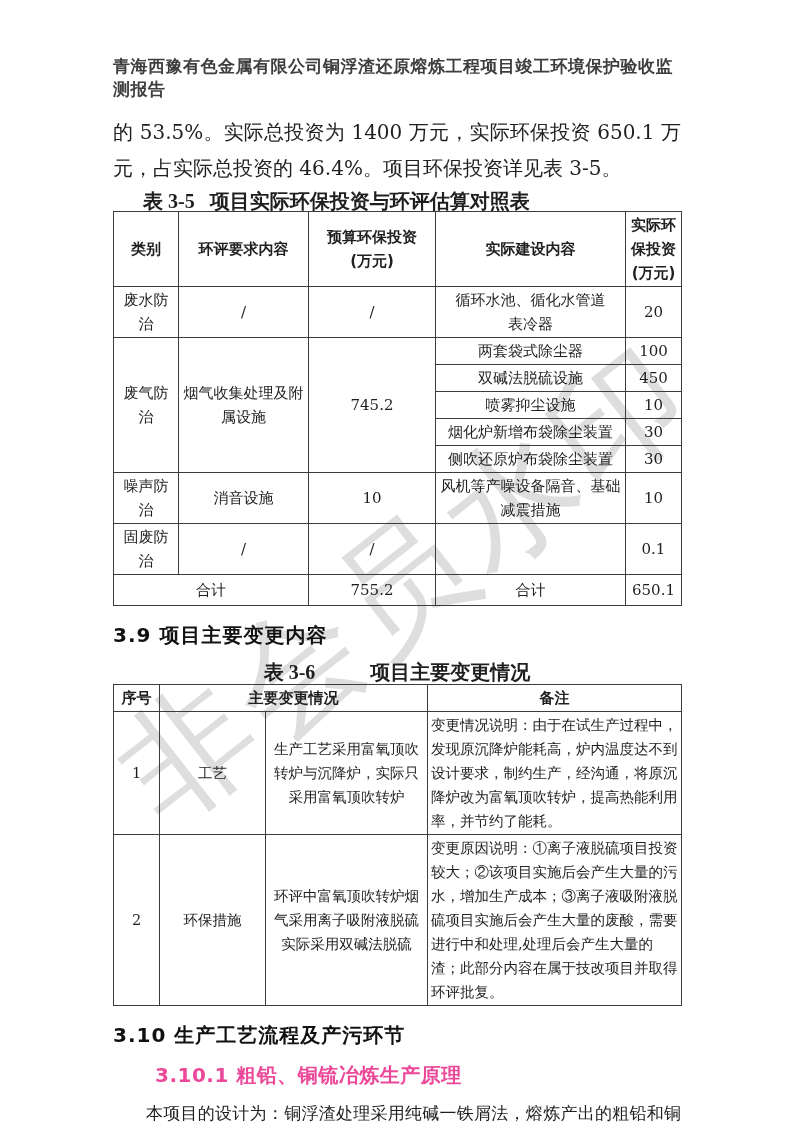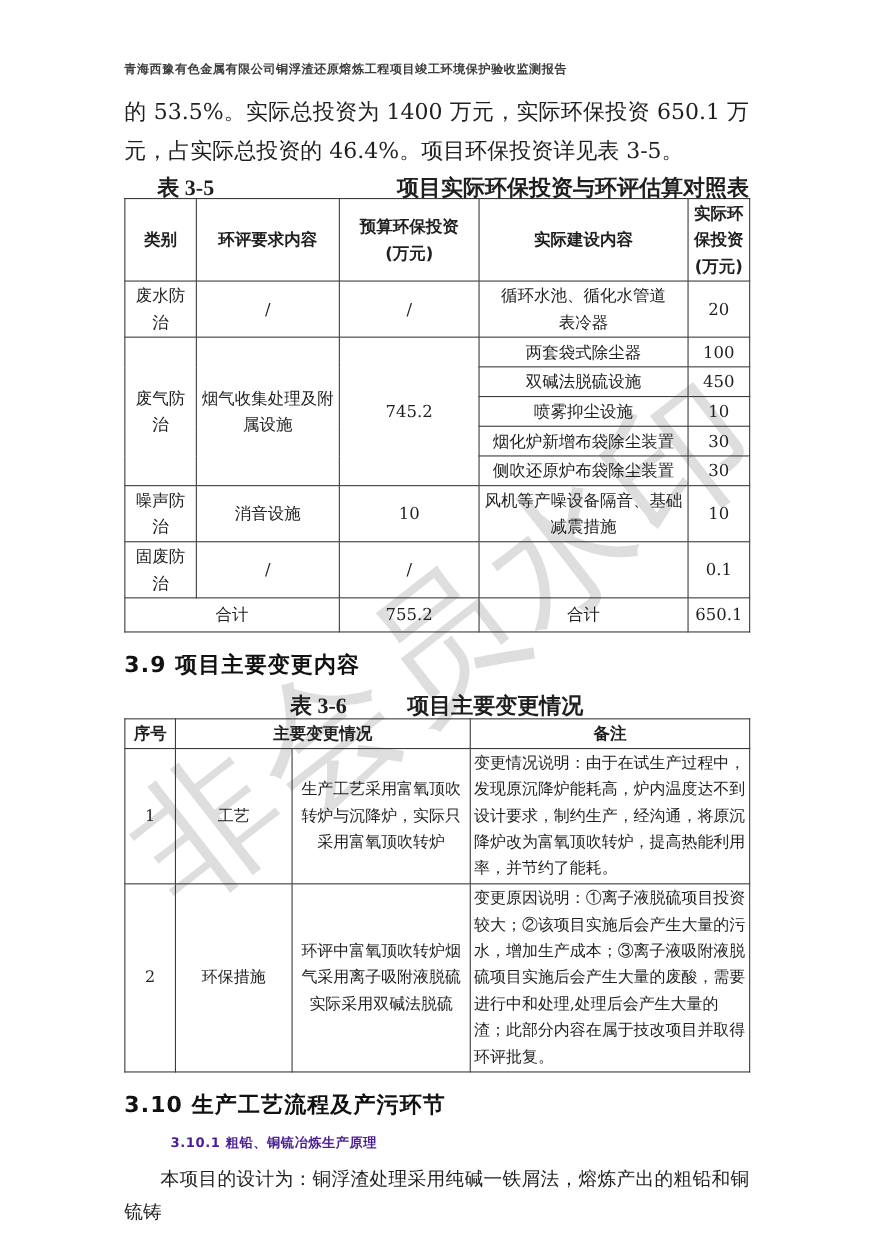--- a/index.html
+++ b/index.html
@@ -28,21 +28,21 @@
     color: #dedede;
     font-family: "DejaVu Sans", "Liberation Sans", sans-serif;
     white-space: nowrap;
     z-index: 0;
     user-select: none;
   }
   .content { position: relative; z-index: 1; padding: 0 112px 0 113px; }
 
   .doc-header {
     padding-top: 55px;
-    font-size: 11px;
+    font-size: 17px;
     font-weight: bold;
     color: #3e3e3e;
     letter-spacing: 0.5px;
   }
   .intro {
     margin: 13px 0 0 0;
     font-size: 20px;
     line-height: 36px;
     text-align: justify;
   }
@@ -50,21 +50,21 @@
     margin-top: 5px;
     height: 20px;
     display: flex;
     align-items: center;
     font-family: Liberation Serif, serif;
     font-weight: bold;
     font-size: 20px;
     gap: 15px;
   }
   .caption .cap-label { margin-left: 30px; }
-  .caption .cap-title { flex: 1; text-align: right; }
+  .caption .cap-title { flex: 1; text-align: left; }
   .caption.centered { justify-content: center; }
   .caption.centered .cap-label { margin-left: 0; margin-right: 40px; }
   .caption.centered .cap-title { flex: none; }
 
   table { border-collapse: collapse; table-layout: fixed; width: 568px; }
   th, td {
     border: 1px solid #3c3c3c;
     font-size: 15px;
     line-height: 24px;
     text-align: center;
@@ -94,25 +94,25 @@
   h2.sec {
     margin: 16px 0 0 0;
     font-size: 20px;
     letter-spacing: 1px;
     font-family: "DejaVu Sans", "Liberation Sans", sans-serif;
     font-weight: bold;
     color: #111111;
   }
   h3.subsec {
     margin: 13px 0 0 42px;
-    font-size: 12px;
+    font-size: 20px;
     letter-spacing: 0.5px;
     font-family: "DejaVu Sans", "Liberation Sans", sans-serif;
     font-weight: bold;
-    color: #4c1d95;
+    color: #ec4899;
   }
   .body-para {
     margin: 9px 0 0 0;
     font-size: 17px;
     line-height: 30px;
     text-indent: 33px;
     text-align: justify;
   }
   .footer {
     margin-top: 17px;

